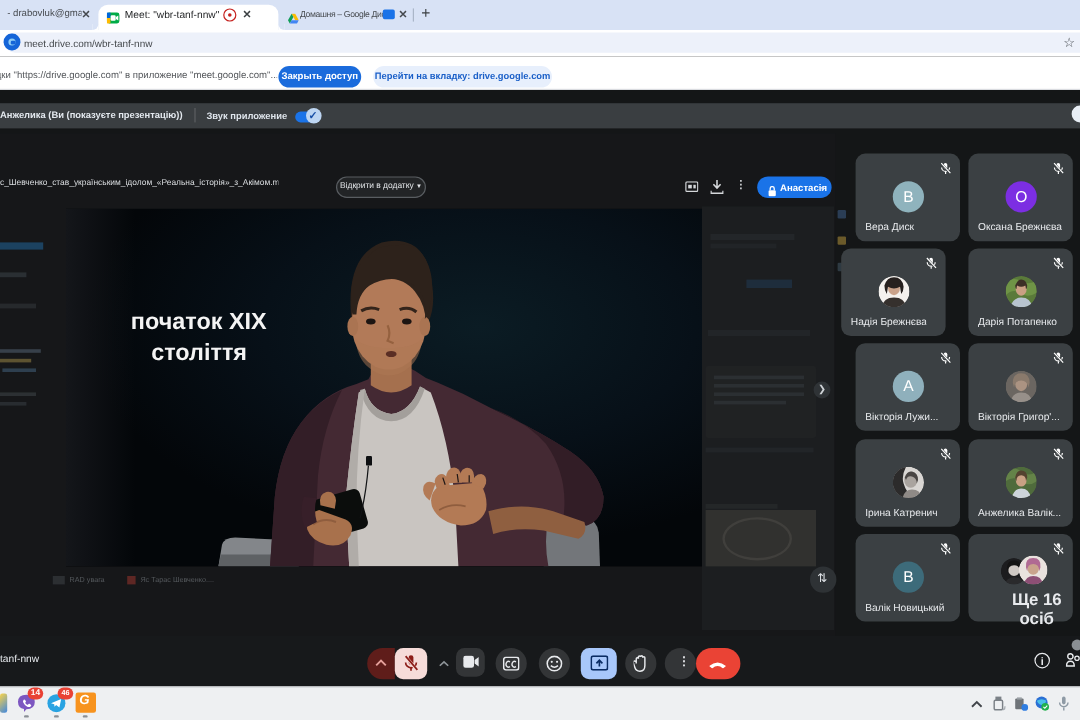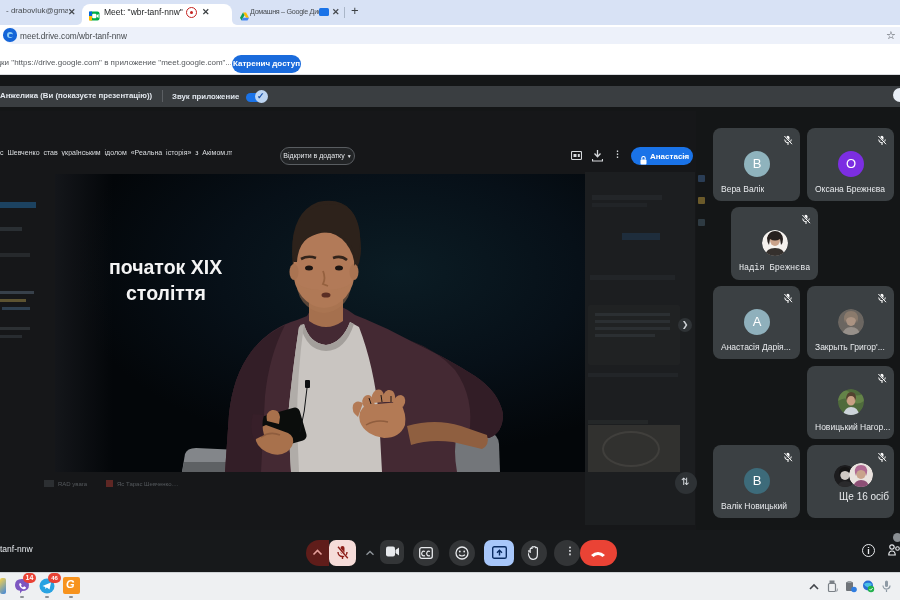--- a/index.html
+++ b/index.html
@@ -60,21 +60,22 @@
   <div class="abs" id="toolbar" style="left:0;top:25px;width:900px;height:22px;background:#ffffff;"></div>
   <div class="abs" style="left:4px;top:27px;width:906px;height:17px;background:#edf1fa;border-radius:9px;"></div>
   <div class="abs" style="left:3px;top:28px;width:13.5px;height:13.5px;border-radius:50%;background:#1565d8;"></div>
   <div class="abs" style="left:6.5px;top:31.5px;width:6.5px;height:6.5px;border-radius:50%;background:#8ecdf5;"></div>
   <div class="abs" style="left:8.5px;top:33.5px;width:4px;height:3px;background:#1565d8;border-radius:1px;"></div>
   <div class="abs" style="left:20px;top:30.5px;font-size:8.3px;color:#45494d;">meet.drive.com/wbr-tanf-nnw</div>
   <div class="abs" style="left:886px;top:29px;width:12px;height:12px;color:#474c51;font-size:11px;">☆</div>
 
   <div class="abs" id="infobar" style="left:0;top:47px;width:900px;height:28px;background:#ffffff;border-bottom:1px solid #dadce0;"></div>
   <div class="abs" style="left:-8px;top:58px;width:239px;height:11px;font-size:8px;color:#54575b;white-space:nowrap;overflow:hidden;">адки "https://drive.google.com" в приложение "meet.google.com"...</div>
-  <div class="abs" style="left:232px;top:55px;width:69px;height:18px;background:#1a6bdc;border-radius:9px;color:#fff;font-size:8px;font-weight:bold;text-align:center;line-height:18px;white-space:nowrap;overflow:hidden;">Катренич доступ</div>
+  <div class="abs" style="left:232px;top:55px;width:69px;height:18px;background:#1a6bdc;border-radius:9px;color:#fff;font-size:8px;font-weight:bold;text-align:center;line-height:18px;white-space:nowrap;overflow:hidden;">Закрыть доступ</div>
+  <div class="abs" style="left:311px;top:55px;width:149px;height:18px;background:#e7effc;border-radius:9px;color:#1a5fc8;font-size:7.8px;font-weight:bold;text-align:center;line-height:18px;white-space:nowrap;overflow:hidden;">Перейти на вкладку: drive.google.com</div>
 
   <div class="abs" id="meet" style="left:0;top:75px;width:900px;height:497px;background:#141617;overflow:hidden;">
 
     <div class="abs" style="left:0;top:11px;width:900px;height:21px;background:#3a3e41;"></div>
     <div class="abs" style="left:0;top:16px;width:158px;font-size:7.8px;color:#e4e9ef;font-weight:bold;white-space:nowrap;overflow:hidden;">Анжелика (Ви (показуєте презентацію))</div>
     <div class="abs" style="left:162px;top:15px;width:1px;height:12px;background:#5b5f63;"></div>
     <div class="abs" style="left:172px;top:16.5px;font-size:7.8px;color:#dfe5ec;font-weight:bold;">Звук приложение</div>
     <div class="abs" style="left:246px;top:17.5px;width:18px;height:9px;background:#1a73e8;border-radius:5px;"></div>
     <div class="abs" style="left:255px;top:14.5px;width:13px;height:13px;border-radius:50%;background:#bdd5f2;"></div>
     <div class="abs" style="left:257px;top:16px;width:9px;height:9px;color:#174ea6;font-size:9px;font-weight:bold;">✓</div>
@@ -218,95 +219,129 @@
 
     <div class="tile" style="left:713px;top:53px;">
       <svg class="mic" width="10" height="11" viewBox="0 0 10 11">
           <rect x="3.4" y="0.8" width="3" height="5.2" rx="1.5" fill="#fff"></rect>
           <path d="M1.7 4.5 a3.2 3.2 0 0 0 6.6 0" stroke="#fff" stroke-width="1" fill="none"></path>
           <line x1="5" y1="8" x2="5" y2="10" stroke="#fff" stroke-width="1"></line>
           <line x1="1" y1="0.8" x2="9" y2="9.6" stroke="#3b4043" stroke-width="2"></line>
           <line x1="1.4" y1="1" x2="9" y2="9.2" stroke="#fff" stroke-width="1"></line>
         </svg>
       <div class="av" style="background:#8fb3bd;">B</div>
-      <div class="nm">Вера Валік</div>
+      <div class="nm">Вера Диск</div>
     </div>
     <div class="tile" style="left:807px;top:53px;">
       <svg class="mic" width="10" height="11" viewBox="0 0 10 11">
           <rect x="3.4" y="0.8" width="3" height="5.2" rx="1.5" fill="#fff"></rect>
           <path d="M1.7 4.5 a3.2 3.2 0 0 0 6.6 0" stroke="#fff" stroke-width="1" fill="none"></path>
           <line x1="5" y1="8" x2="5" y2="10" stroke="#fff" stroke-width="1"></line>
           <line x1="1" y1="0.8" x2="9" y2="9.6" stroke="#3b4043" stroke-width="2"></line>
           <line x1="1.4" y1="1" x2="9" y2="9.2" stroke="#fff" stroke-width="1"></line>
         </svg>
       <div class="av" style="background:#7c2ee2;">O</div>
       <div class="nm">Оксана Брежнєва</div>
     </div>
 
-    <div class="tile" style="left:731px;top:132px;font-family:Liberation Mono, monospace;">
+    <div class="tile" style="left:701px;top:132px;">
       <svg class="mic" width="10" height="11" viewBox="0 0 10 11">
           <rect x="3.4" y="0.8" width="3" height="5.2" rx="1.5" fill="#fff"></rect>
           <path d="M1.7 4.5 a3.2 3.2 0 0 0 6.6 0" stroke="#fff" stroke-width="1" fill="none"></path>
           <line x1="5" y1="8" x2="5" y2="10" stroke="#fff" stroke-width="1"></line>
           <line x1="1" y1="0.8" x2="9" y2="9.6" stroke="#3b4043" stroke-width="2"></line>
           <line x1="1.4" y1="1" x2="9" y2="9.2" stroke="#fff" stroke-width="1"></line>
         </svg>
       <div class="avp"><svg width="26" height="26" viewBox="0 0 26 26">
             <circle cx="13" cy="13" r="13" fill="#f4f1ee"></circle>
             <ellipse cx="13" cy="10" rx="5" ry="6" fill="#caa28a"></ellipse>
             <path d="M5 8 q2 -7 8 -7 q7 0 8 8 q0 4 -2 6 l-1 -6 q-5 3 -10 0 l-1 6 q-2 -3 -2 -7 Z" fill="#26201e"></path>
             <path d="M3 26 q1 -8 10 -8 q9 0 10 8 Z" fill="#35302d"></path>
           </svg></div>
       <div class="nm">Надія Брежнєва</div>
     </div>
+    <div class="tile" style="left:807px;top:132px;">
+      <svg class="mic" width="10" height="11" viewBox="0 0 10 11">
+          <rect x="3.4" y="0.8" width="3" height="5.2" rx="1.5" fill="#fff"></rect>
+          <path d="M1.7 4.5 a3.2 3.2 0 0 0 6.6 0" stroke="#fff" stroke-width="1" fill="none"></path>
+          <line x1="5" y1="8" x2="5" y2="10" stroke="#fff" stroke-width="1"></line>
+          <line x1="1" y1="0.8" x2="9" y2="9.6" stroke="#3b4043" stroke-width="2"></line>
+          <line x1="1.4" y1="1" x2="9" y2="9.2" stroke="#fff" stroke-width="1"></line>
+        </svg>
+      <div class="avp"><svg width="26" height="26" viewBox="0 0 26 26">
+            <circle cx="13" cy="13" r="13" fill="#5a7a3a"></circle>
+            <path d="M0 6 q6 -6 12 -2 q7 4 14 0 v10 q-8 5 -14 0 q-6 -4 -12 2 Z" fill="#6f9446"></path>
+            <ellipse cx="13" cy="11" rx="4.5" ry="5.5" fill="#caa084"></ellipse>
+            <path d="M8 8 q2 -5 5 -5 q4 0 5 5 q0 2 -1 3 l-0.5 -3 q-3.5 2 -7 0 l-0.5 3 q-1 -1 -1 -3 Z" fill="#3c2f26"></path>
+            <path d="M4 26 q2 -8 9 -8 q8 0 9 8 Z" fill="#b8c4cf"></path>
+          </svg></div>
+      <div class="nm">Дарія Потапенко</div>
+    </div>
 
     <div class="tile" style="left:713px;top:211px;">
       <svg class="mic" width="10" height="11" viewBox="0 0 10 11">
           <rect x="3.4" y="0.8" width="3" height="5.2" rx="1.5" fill="#fff"></rect>
           <path d="M1.7 4.5 a3.2 3.2 0 0 0 6.6 0" stroke="#fff" stroke-width="1" fill="none"></path>
           <line x1="5" y1="8" x2="5" y2="10" stroke="#fff" stroke-width="1"></line>
           <line x1="1" y1="0.8" x2="9" y2="9.6" stroke="#3b4043" stroke-width="2"></line>
           <line x1="1.4" y1="1" x2="9" y2="9.2" stroke="#fff" stroke-width="1"></line>
         </svg>
       <div class="av" style="background:#8fb0bc;">A</div>
-      <div class="nm">Анастасія Дарія...</div>
+      <div class="nm">Вікторія Лужи...</div>
     </div>
     <div class="tile" style="left:807px;top:211px;">
       <svg class="mic" width="10" height="11" viewBox="0 0 10 11">
           <rect x="3.4" y="0.8" width="3" height="5.2" rx="1.5" fill="#fff"></rect>
           <path d="M1.7 4.5 a3.2 3.2 0 0 0 6.6 0" stroke="#fff" stroke-width="1" fill="none"></path>
           <line x1="5" y1="8" x2="5" y2="10" stroke="#fff" stroke-width="1"></line>
           <line x1="1" y1="0.8" x2="9" y2="9.6" stroke="#3b4043" stroke-width="2"></line>
           <line x1="1.4" y1="1" x2="9" y2="9.2" stroke="#fff" stroke-width="1"></line>
         </svg>
       <div class="avp"><svg width="26" height="26" viewBox="0 0 26 26">
             <circle cx="13" cy="13" r="13" fill="#6b6661"></circle>
             <ellipse cx="13" cy="11" rx="5" ry="6" fill="#ab9382"></ellipse>
             <path d="M6 10 q0 -8 7 -8 q7 0 7 8 l-1 4 q-1 -6 -6 -6 q-5 0 -6 6 Z" fill="#8a7a6c"></path>
             <path d="M4 26 q2 -8 9 -8 q8 0 9 8 Z" fill="#97908a"></path>
           </svg></div>
-      <div class="nm">Закрыть Григор'...</div>
-    </div>
-
+      <div class="nm">Вікторія Григор'...</div>
+    </div>
+
+    <div class="tile" style="left:713px;top:291px;">
+      <svg class="mic" width="10" height="11" viewBox="0 0 10 11">
+          <rect x="3.4" y="0.8" width="3" height="5.2" rx="1.5" fill="#fff"></rect>
+          <path d="M1.7 4.5 a3.2 3.2 0 0 0 6.6 0" stroke="#fff" stroke-width="1" fill="none"></path>
+          <line x1="5" y1="8" x2="5" y2="10" stroke="#fff" stroke-width="1"></line>
+          <line x1="1" y1="0.8" x2="9" y2="9.6" stroke="#3b4043" stroke-width="2"></line>
+          <line x1="1.4" y1="1" x2="9" y2="9.2" stroke="#fff" stroke-width="1"></line>
+        </svg>
+      <div class="avp"><svg width="26" height="26" viewBox="0 0 26 26">
+            <circle cx="13" cy="13" r="13" fill="#d9d6d3"></circle>
+            <path d="M0 0 h11 q-4 8 -2 14 q2 7 8 12 l-17 0 Z" fill="#2c2b2b"></path>
+            <ellipse cx="15" cy="11" rx="5.5" ry="6.5" fill="#aaa49f"></ellipse>
+            <path d="M10 9 q2 -6 6 -5 q5 1 5 7 l-1 3 q0 -5 -4 -6 q-4 -1 -5 3 Z" fill="#4a4644"></path>
+            <path d="M8 26 q2 -7 8 -7 q7 0 8 7 Z" fill="#8f8a86"></path>
+          </svg></div>
+      <div class="nm">Ірина Катренич</div>
+    </div>
     <div class="tile" style="left:807px;top:291px;">
       <svg class="mic" width="10" height="11" viewBox="0 0 10 11">
           <rect x="3.4" y="0.8" width="3" height="5.2" rx="1.5" fill="#fff"></rect>
           <path d="M1.7 4.5 a3.2 3.2 0 0 0 6.6 0" stroke="#fff" stroke-width="1" fill="none"></path>
           <line x1="5" y1="8" x2="5" y2="10" stroke="#fff" stroke-width="1"></line>
           <line x1="1" y1="0.8" x2="9" y2="9.6" stroke="#3b4043" stroke-width="2"></line>
           <line x1="1.4" y1="1" x2="9" y2="9.2" stroke="#fff" stroke-width="1"></line>
         </svg>
       <div class="avp"><svg width="26" height="26" viewBox="0 0 26 26">
             <circle cx="13" cy="13" r="13" fill="#4f6b3c"></circle>
             <path d="M0 4 q7 -5 13 0 q6 5 13 0 v8 q-7 5 -13 0 q-6 -5 -13 0 Z" fill="#648348"></path>
             <ellipse cx="13" cy="11" rx="4.5" ry="5.5" fill="#c9a184"></ellipse>
             <path d="M8 9 q1 -6 5 -6 q5 0 5 6 l-1 3 q0 -5 -4 -5 q-4 0 -4 5 Z" fill="#53422f"></path>
             <path d="M5 26 q2 -8 8 -8 q7 0 8 8 Z" fill="#cdd4da"></path>
           </svg></div>
-      <div class="nm">Новицький Нагор...</div>
+      <div class="nm">Анжелика Валік...</div>
     </div>
 
     <div class="tile" style="left:713px;top:370px;">
       <svg class="mic" width="10" height="11" viewBox="0 0 10 11">
           <rect x="3.4" y="0.8" width="3" height="5.2" rx="1.5" fill="#fff"></rect>
           <path d="M1.7 4.5 a3.2 3.2 0 0 0 6.6 0" stroke="#fff" stroke-width="1" fill="none"></path>
           <line x1="5" y1="8" x2="5" y2="10" stroke="#fff" stroke-width="1"></line>
           <line x1="1" y1="0.8" x2="9" y2="9.6" stroke="#3b4043" stroke-width="2"></line>
           <line x1="1.4" y1="1" x2="9" y2="9.2" stroke="#fff" stroke-width="1"></line>
         </svg>
@@ -326,21 +361,21 @@
             <ellipse cx="11" cy="9" rx="5" ry="6" fill="#cfc9c4"></ellipse>
             <path d="M5 9 q0 -7 6 -7 q6 0 6 7 l-1 3 q0 -6 -5 -6 q-5 0 -5 6 Z" fill="#141414"></path>
             <path d="M3 22 q2 -6 8 -6 q7 0 8 6 Z" fill="#2a2a2c"></path>
           </svg></div>
       <div class="abs" style="left:42px;top:18px;width:24px;height:24px;border-radius:50%;overflow:hidden;"><svg width="24" height="24" viewBox="0 0 24 24">
             <circle cx="12" cy="12" r="12" fill="#e9e2de"></circle>
             <ellipse cx="12" cy="10" rx="5" ry="6" fill="#c9a38c"></ellipse>
             <path d="M6 10 q-1 -8 6 -8 q7 0 6 8 l-1 3 q0 -6 -5 -6 q-5 0 -5 6 Z" fill="#b06a93"></path>
             <path d="M4 24 q2 -7 8 -7 q7 0 8 7 Z" fill="#8d4f75"></path>
           </svg></div>
-      <div class="abs" style="left:0;top:46px;width:87px;text-align:center;font-size:10px;color:#e8eaed;font-weight:normal;padding-left:27px;">Ще 16 осіб</div>
+      <div class="abs" style="left:0;top:46px;width:87px;text-align:center;font-size:14px;color:#e8eaed;font-weight:bold;padding-left:27px;">Ще 16 осіб</div>
     </div>
 
     <div class="abs" style="left:0;top:455px;width:900px;height:42px;background:#17191b;"></div>
     <div class="abs" style="left:0;top:469px;font-size:8.5px;color:#e7eaee;">tanf-nnw</div>
 
     <div class="abs" style="left:306px;top:465px;width:23px;height:26px;background:#5f1d1a;border-radius:13px 0 0 13px;"></div>
     <svg class="abs" style="left:312px;top:474px;" width="11" height="7" viewBox="0 0 11 7">
         <path d="M1.5 5.5 L5.5 1.5 L9.5 5.5" stroke="#e5a09b" stroke-width="1.6" fill="none"></path>
       </svg>
     <div class="abs" style="left:329px;top:465px;width:27px;height:26px;background:#f6dcd9;border-radius:7px;"></div>

